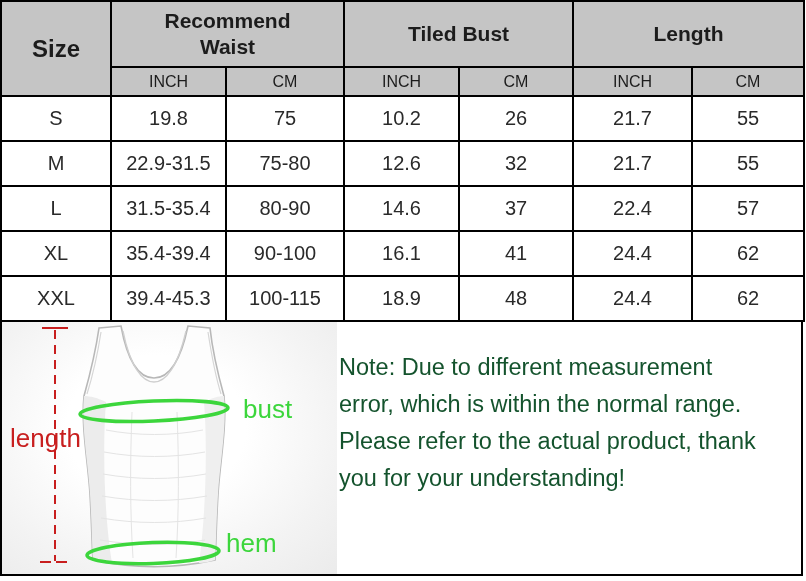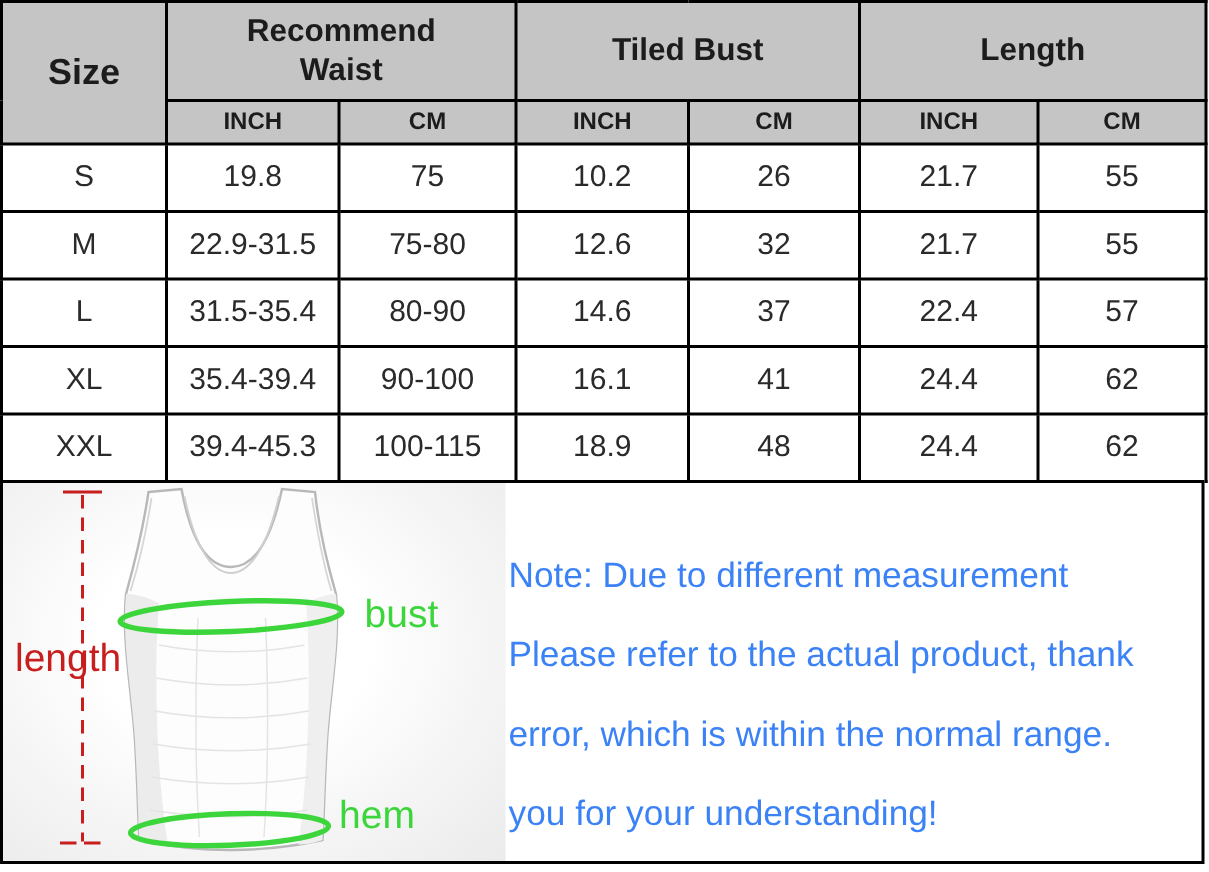--- a/index.html
+++ b/index.html
@@ -18,21 +18,21 @@
   table.size-chart td,table.size-chart th{
     border:2px solid #000;
     text-align:center;
     vertical-align:middle;
     padding:0;
   }
   .hdr{background:#c5c5c5;}
   th.size-col{font-size:24px;font-weight:bold;}
   th.group{font-size:21px;font-weight:bold;height:64px;}
   th.group .wrap{display:inline-block;max-width:140px;line-height:1.25;}
-  tr.units th{font-size:16px;font-weight:bold;height:27px;}
+  tr.units th{font-size:16px;font-weight:normal;height:27px;}
   tbody td{font-size:20px;height:43px;color:#2a2a2a;}
   
   .bottom-panel{
     width:799px;height:252px;
     border:2px solid #000;
     margin-top:-2px;
     display:flex;
     background:#fff;
   }
   .figure-area{
@@ -49,23 +49,22 @@
   #bust-label{left:228px;top:74px;margin-left:13px;}
   #hem-label{left:224px;top:208px;}
   #length-label{left:8px;top:103px;}
   .note-area{
     flex:1;
     padding:27px 12px 0 2px;
   }
   .note-line{
     font-size:23.5px;
     line-height:37px;
-    color:#3b82f6;
+    color:#14532d;
     white-space:nowrap;
-    margin-top:16px;
   }
 </style>
 </head>
 <body>
 
 <table class="size-chart">
   <colgroup>
     <col style="width:110px">
       <col style="width:115px">
       <col style="width:118px">
@@ -181,17 +180,17 @@
         <line x1="53" y1="8" x2="53" y2="239" stroke-dasharray="9 6"></line>
         <line x1="38" y1="240" x2="68" y2="240" stroke-dasharray="11 5"></line>
       </g>
     </svg>
     <div class="fig-label red" id="length-label">length</div>
     <div class="fig-label green" id="bust-label">bust</div>
     <div class="fig-label green" id="hem-label">hem</div>
   </div>
   <div class="note-area">
     <div class="note-line">Note: Due to different measurement</div>
+    <div class="note-line">error, which is within the normal range.</div>
     <div class="note-line">Please refer to the actual product, thank</div>
-    <div class="note-line">error, which is within the normal range.</div>
     <div class="note-line">you for your understanding!</div>
   </div>
 </div>
 
 </body></html>

